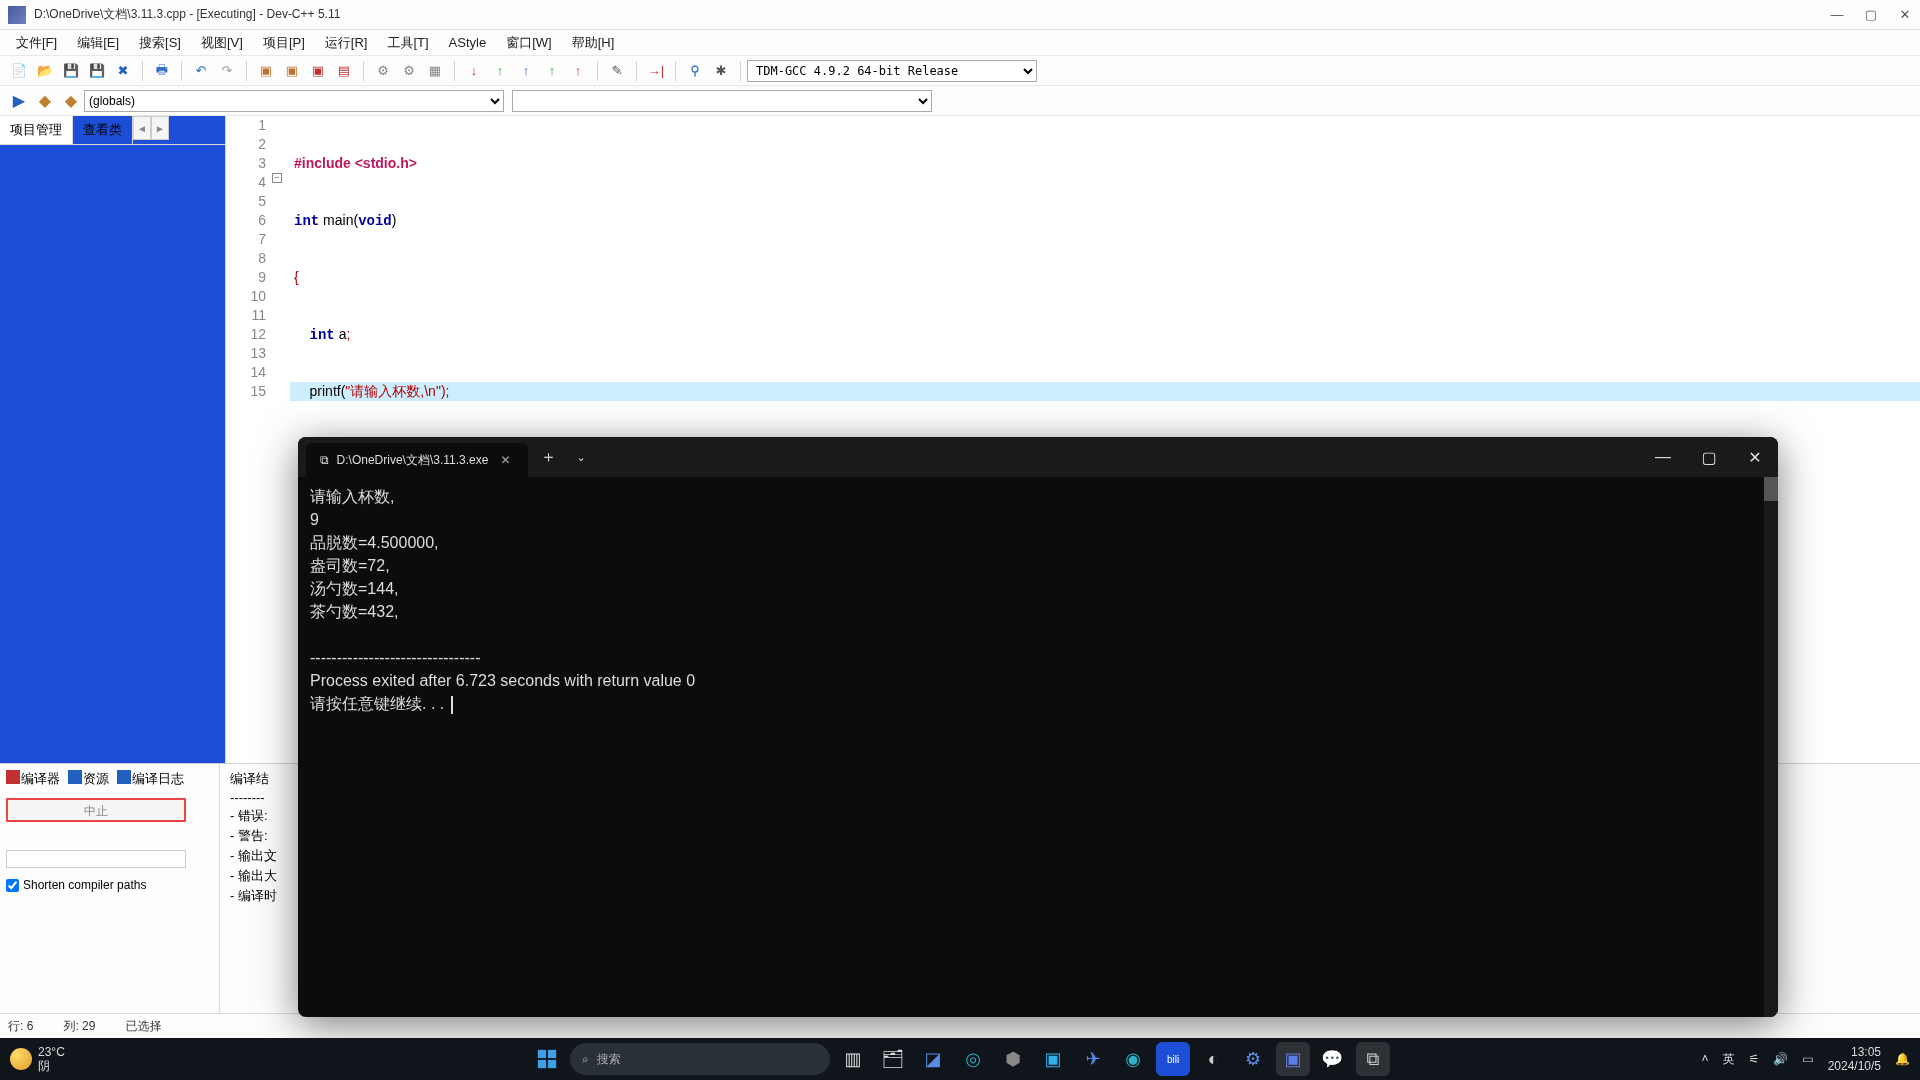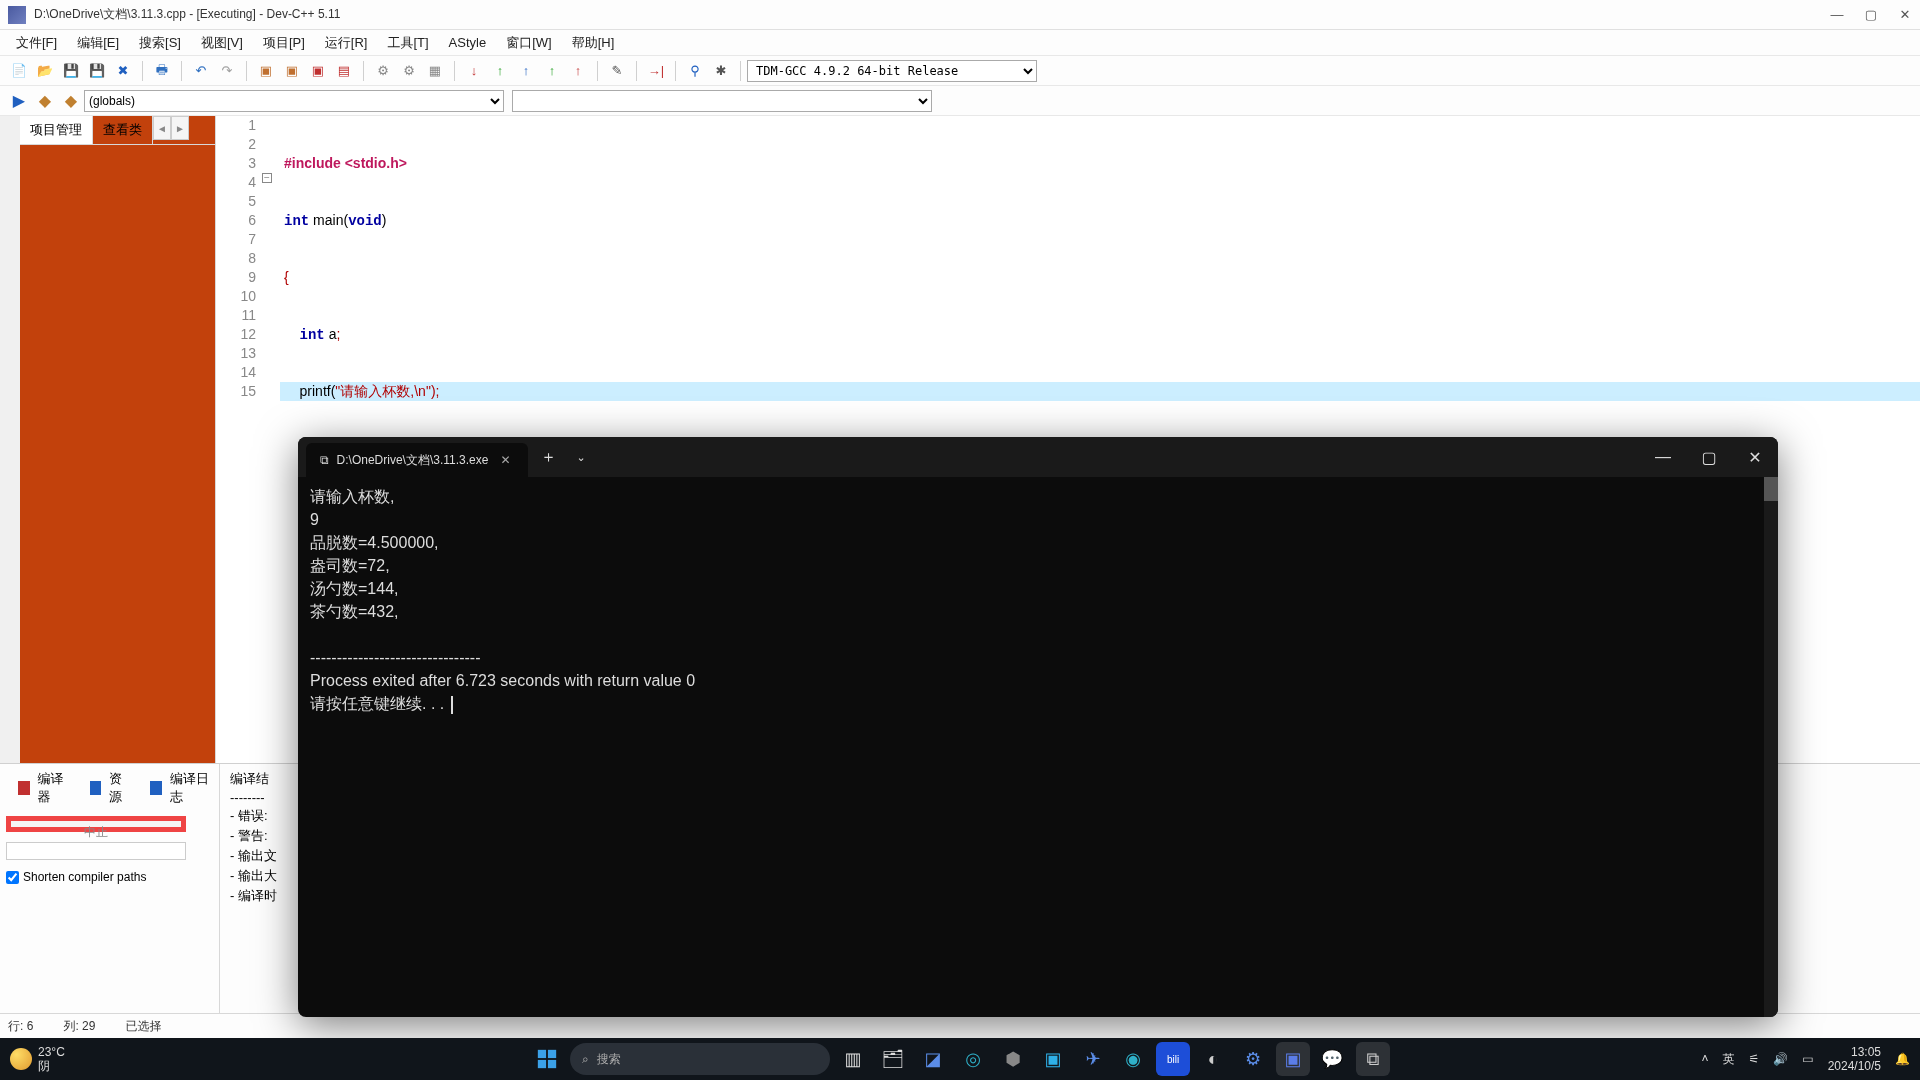--- a/index.html
+++ b/index.html
@@ -22,21 +22,21 @@
 .toolbar .tbtn { width: 22px; height: 22px; display: flex; align-items: center; justify-content: center; margin: 0 2px; cursor: pointer; font-size: 13px; }
 .toolbar select { height: 22px; font-size: 12px; background: #fff; border: 1px solid #aaa; }
 .compiler-select { width: 290px; font-family: monospace; padding: 0 4px; }
 
 .toolbar2 { height: 30px; background: #fdfdfd; display: flex; align-items: center; padding: 0 6px; border-bottom: 1px solid #e8e8e8; }
 .toolbar2 .tbtn { width: 22px; height: 22px; display: flex; align-items: center; justify-content: center; margin: 0 2px; cursor: pointer; }
 .toolbar2 select { height: 22px; font-size: 12px; background: #fff; border: 1px solid #aaa; }
 
 
 .main { display: flex; height: calc(100% - 30px - 26px - 30px - 30px - 250px - 25px - 42px); }
-.sidebar { width: 196px; background: #c2410c; border-right: 1px solid #d8d8d8; margin-left: 20px; }
+.sidebar { width: 226px; background: #1d4ed8; border-right: 1px solid #d8d8d8; }
 .side-tabs { display: flex; border-bottom: 1px solid #d8d8d8; }
 .side-tab { padding: 5px 10px; font-size: 13px; border-right: 1px solid #d8d8d8; cursor: pointer; }
 .side-tab.active { background: #fff; }
 .side-nav-btns { display: flex; }
 .side-nav-btns .navbtn { width: 18px; height: 24px; display:flex; align-items:center; justify-content:center; border: 1px solid #ccc; font-size:10px; cursor:pointer; background:#f5f5f5; color:#888; }
 
 .editor-area { flex: 1; background: #fff; display: flex; flex-direction: column; overflow: hidden; }
 .file-tabs { height: 28px; display: flex; align-items: flex-end; background: #f6f6f6; border-bottom: 1px solid #d8d8d8; padding-left: 4px; }
 .file-tab { padding: 4px 12px; font-size: 12px; border: 1px solid #d8d8d8; border-bottom: none; background: #fdfdfd; margin-right: 2px; cursor: pointer; border-radius: 3px 3px 0 0; }
 .file-tab.active { background: #fff; }
@@ -52,23 +52,23 @@
 .c-com { color: #0060c0; font-style: italic; }
 .c-str { color: #b00000; }
 .c-pre { color: #be185d; font-weight: bold; }
 .c-num { color: #b00000; }
 .c-op { color: #b00000; }
 
 
 .bottom-panel { height: 250px; background: #fdfdfd; border-top: 1px solid #d0d0d0; display: flex; }
 .bottom-tabs-col { width: 220px; border-right: 1px solid #d8d8d8; padding: 6px; }
 .bottom-tabs-row { display:flex; gap: 8px; margin-bottom: 10px; align-items:center; }
-.bottom-tab { font-size: 13px; display:flex; align-items:center; gap:8px; cursor:pointer;margin-left:12px; }
+.bottom-tab { font-size: 13px; display:flex; gap:1px; cursor:pointer; }
 .bottom-tab .tab-icon { width:14px; height:14px; display:inline-block; }
-.stop-btn { width: 180px; height: 16px; border: 5px solid #ef4444; background: #f5f5f5; text-align:center; font-size: 12px; line-height:22px; cursor:pointer; color:#888; margin-bottom:10px;}
+.stop-btn { width: 180px; height: 24px; border: 2px solid #ef4444; background: #f5f5f5; text-align:center; font-size: 12px; line-height:22px; cursor:pointer; color:#888; margin-bottom:28px;}
 .progress-bar { width: 180px; height: 18px; border:1px solid #ccc; background:#fff; margin-bottom:10px;}
 .check-row { font-size: 12px; display:flex; align-items:center; gap:4px; }
 .bottom-output { flex: 1; padding: 6px 10px; font-size: 13px; overflow: auto; }
 .bottom-output .out-title { font-weight: normal; }
 .bottom-output .out-line { margin-top: 2px; }
 
 
 .statusbar { height: 25px; background: #fdfdfd; border-top: 1px solid #d8d8d8; display: flex; align-items: center; font-size: 12px; padding: 0 8px; gap: 30px; color:#333; }
 
 

